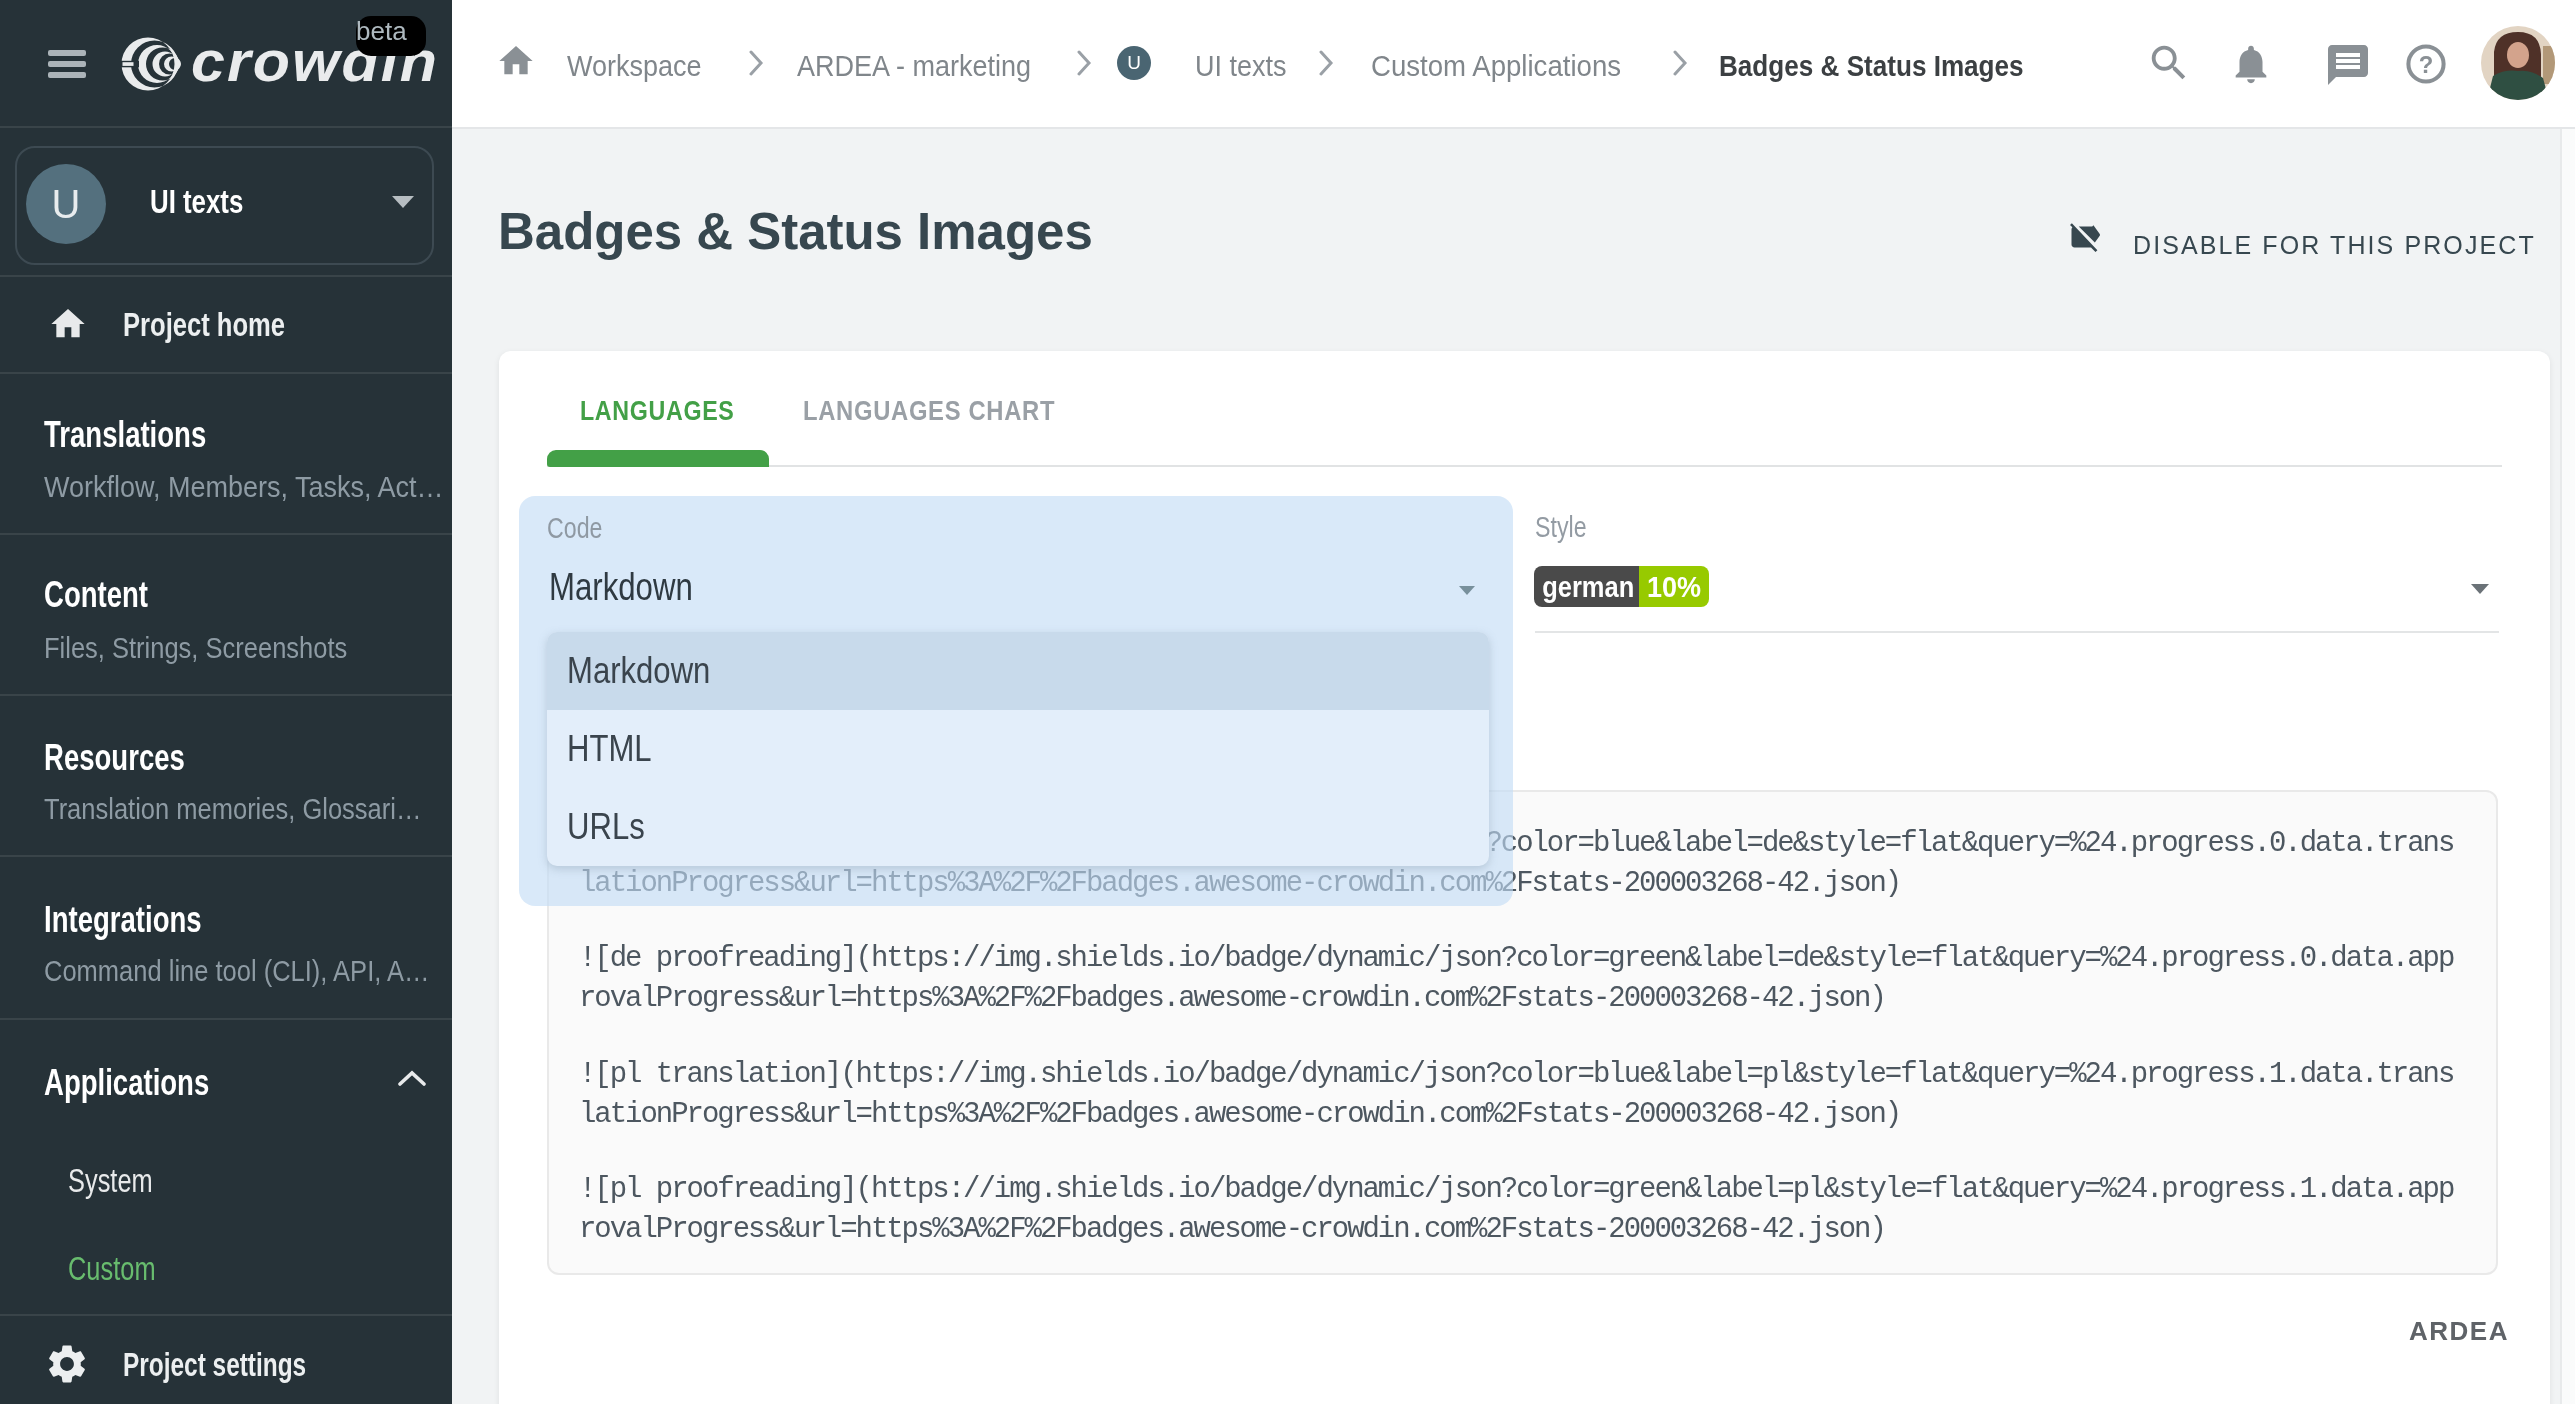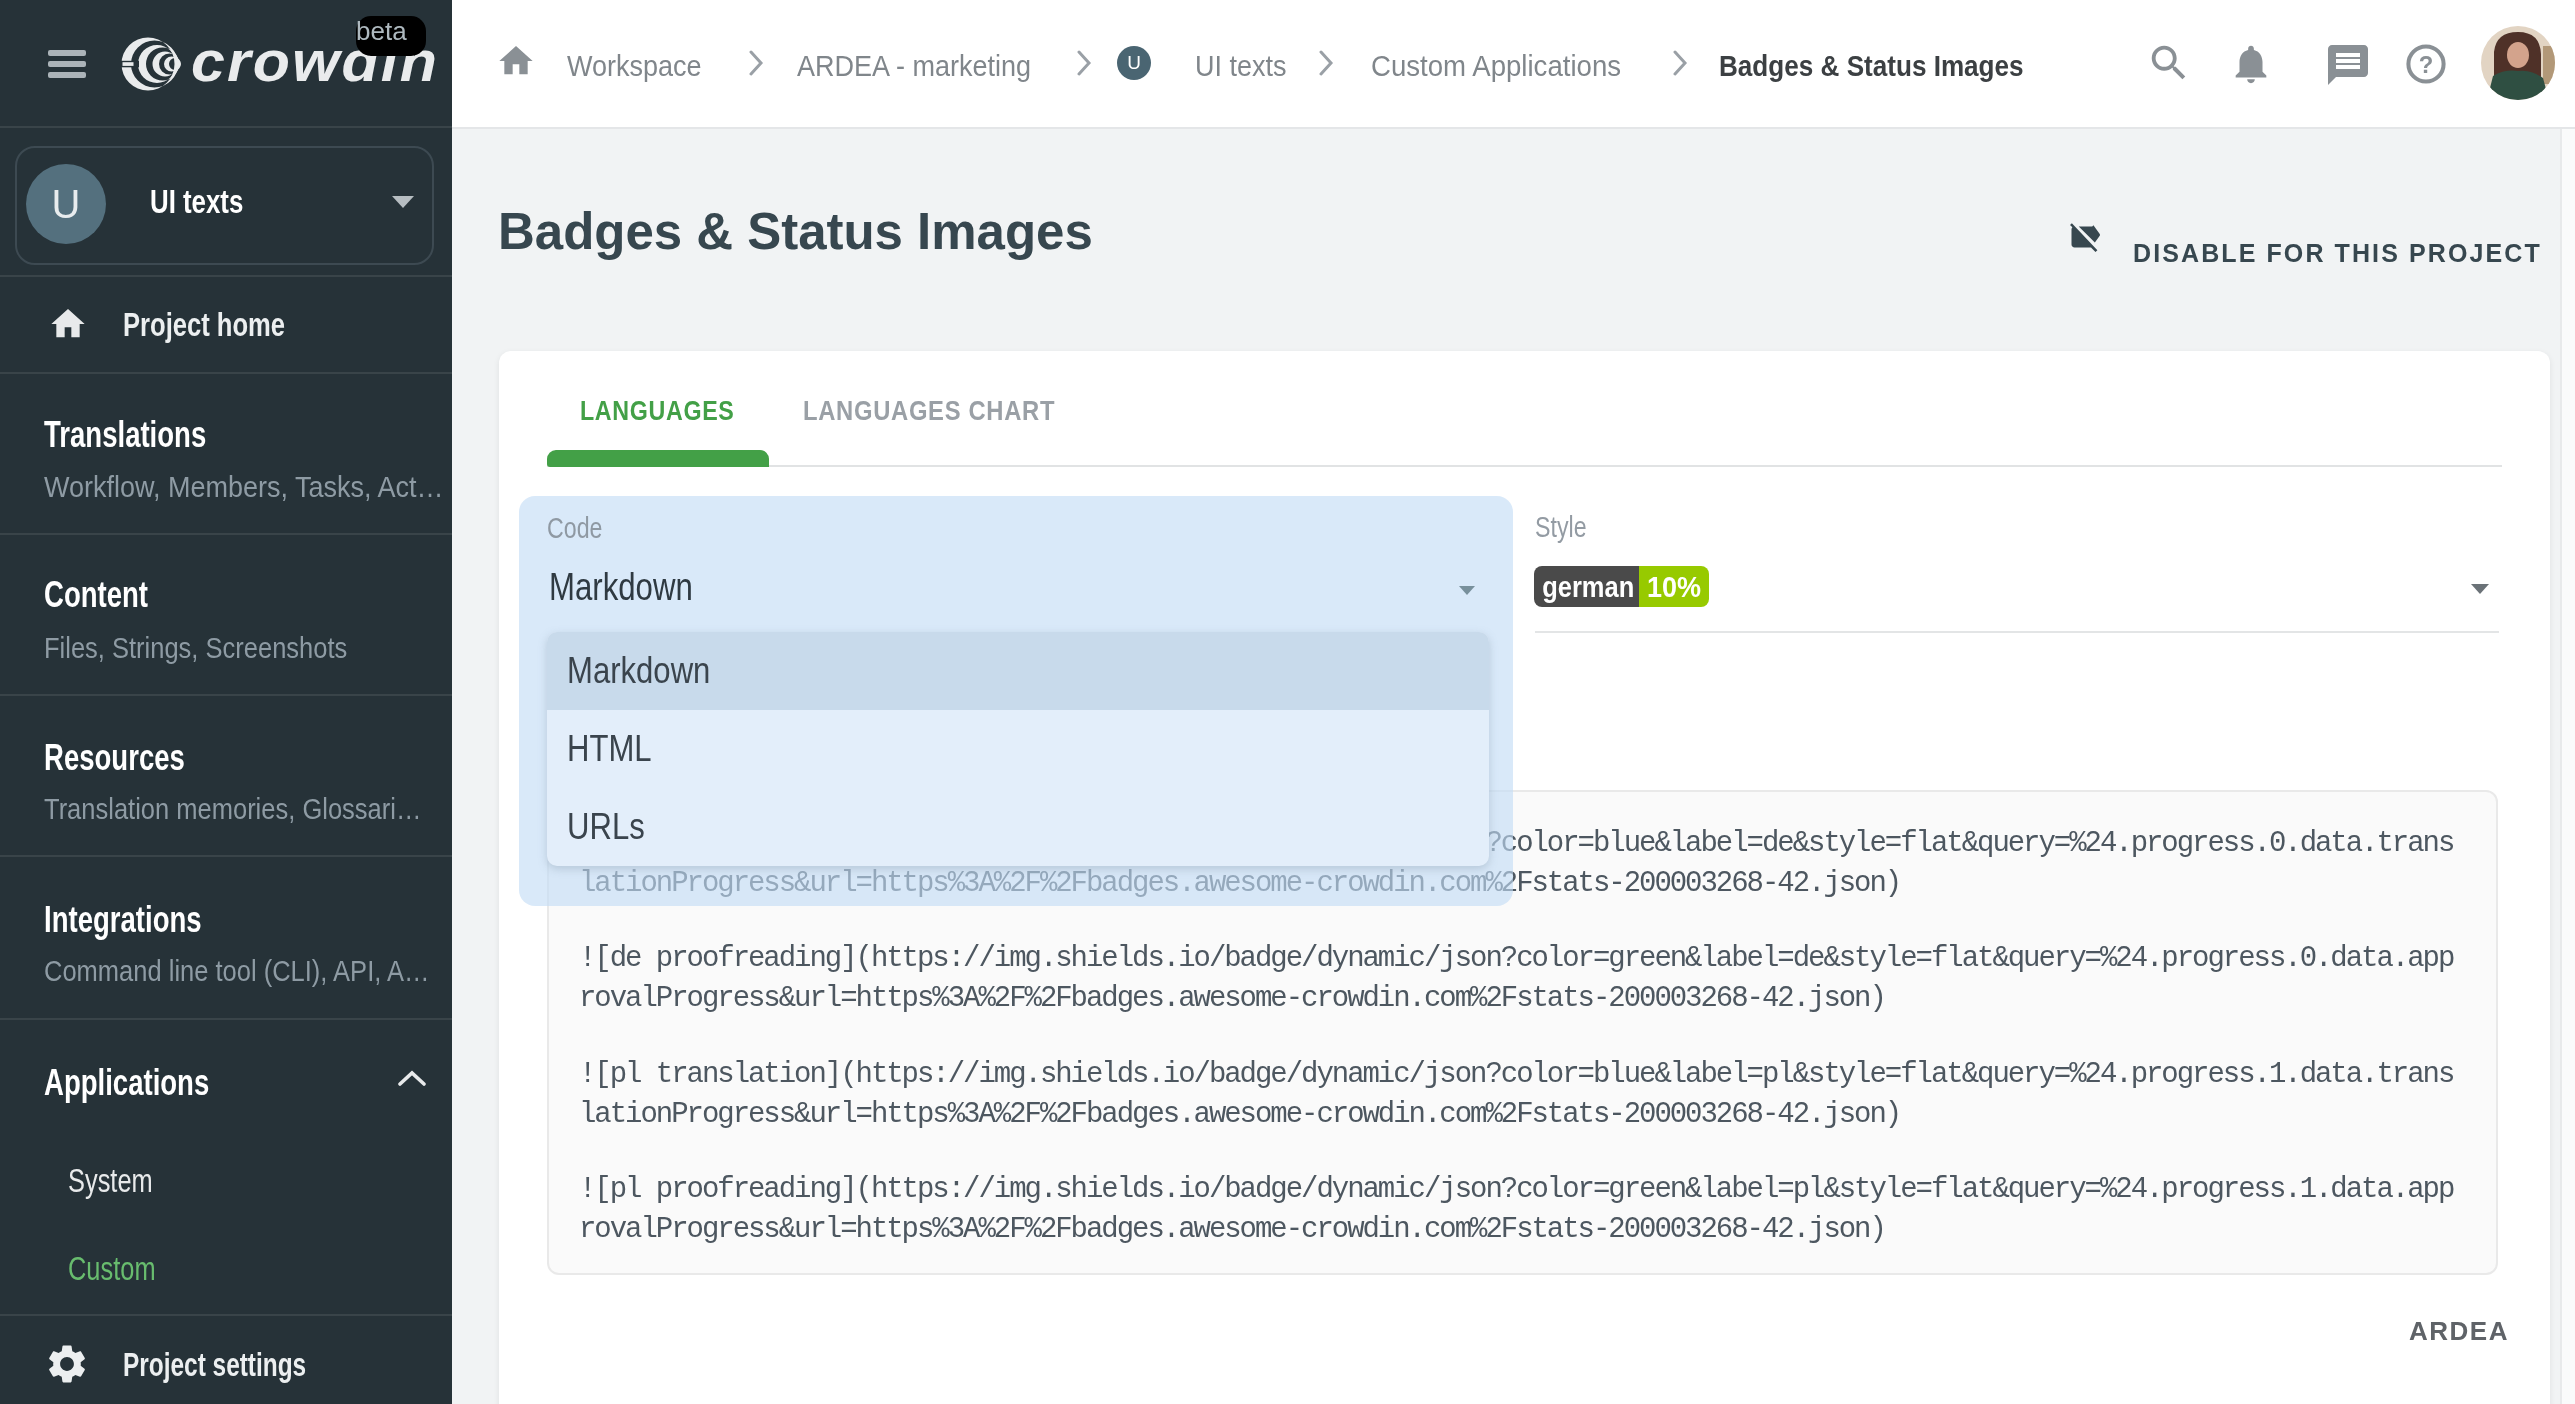--- a/index.html
+++ b/index.html
@@ -29,21 +29,21 @@
 
   
   #topbar { position:absolute; left:452px; top:0; width:2123px; height:129px; background:#FFFFFF; border-bottom:2px solid #E4E6E8; z-index:4; }
   .bc { position:absolute; top:49px; font-size:30px; color:#80868B; white-space:nowrap; z-index:6; transform:scaleX(0.90); transform-origin:left center; }
   .bchev { position:absolute; top:50px; z-index:6; }
   .topicon { position:absolute; }
 
   
   #h1 { position:absolute; left:498px; top:201px; font-size:52px; font-weight:700; color:#37474F; transform:scaleX(0.98); transform-origin:left center; }
   #disable { position:absolute; top:219px; left:2067px; color:#37474F; }
-  #disableTxt { position:absolute; left:66px; top:20px; font-size:25px; font-weight:700; letter-spacing:2.1px; white-space:nowrap; }
+  #disableTxt { position:absolute; left:66px; top:12px; font-size:25px; font-weight:400; letter-spacing:2.1px; white-space:nowrap; }
 
   #card { position:absolute; left:499px; top:351px; width:2051px; height:1100px; background:#FFFFFF; border-radius:12px;
           box-shadow:0 2px 6px rgba(0,0,0,0.08); }
 
   
   #tabLang { position:absolute; left:81px; top:44px; font-size:28px; font-weight:700; letter-spacing:0.8px; color:#43A047; transform:scaleX(0.83); transform-origin:left center; }
   #tabChart { position:absolute; left:304px; top:44px; font-size:28px; font-weight:700; letter-spacing:0.8px; color:#9AA0A6; transform:scaleX(0.85); transform-origin:left center; }
   #tabLine { position:absolute; left:48px; top:114px; width:1955px; height:2px; background:#E1E3E4; }
   #tabBar { position:absolute; left:48px; top:99px; width:222px; height:17px; background:#43A047; border-radius:9px 9px 0 3px; }
 

